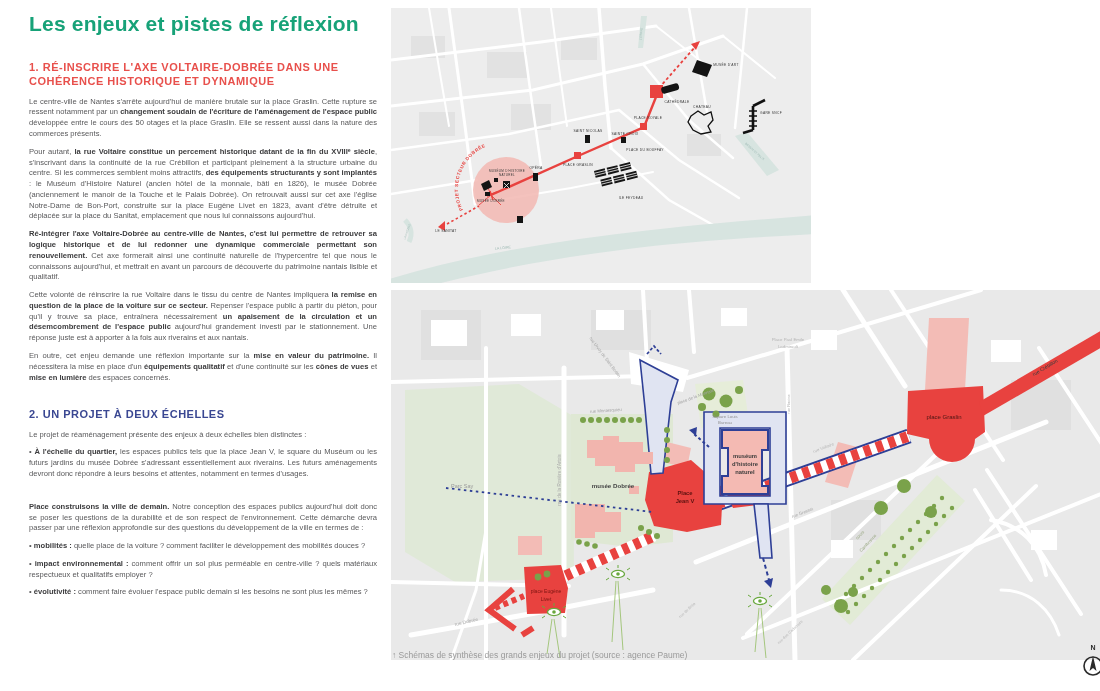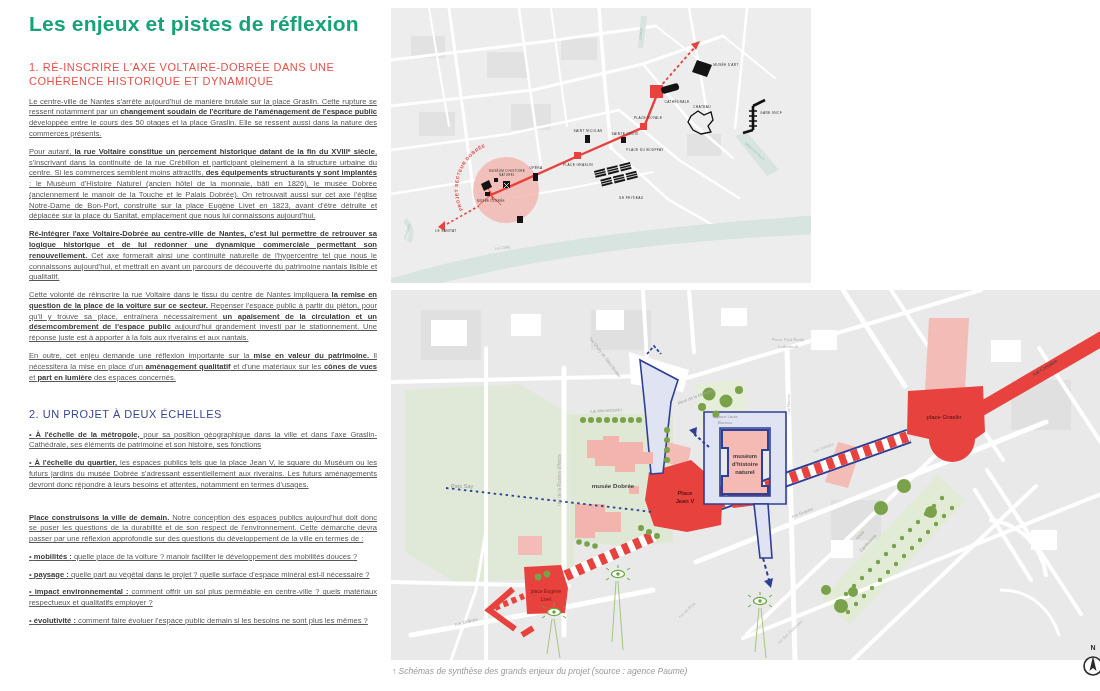--- a/index.html
+++ b/index.html
@@ -1,62 +1,61 @@
 <!DOCTYPE html>
 <html><head>
 <meta charset="utf-8">
 <style>
   html,body{margin:0;padding:0;background:#fff;width:1100px;height:691px;
     font-family:"Liberation Sans",sans-serif;}
   #page{position:relative;width:1100px;height:691px;background:#fff;overflow:hidden;margin-left:11px;}
   
   .col-left{position:absolute;left:18px;top:12px;width:348px;}
   .page-title{font-size:21px;font-weight:bold;color:#17a278;margin:0 0 24px 0;letter-spacing:.2px;}
-  h2{font-size:11px;font-weight:normal;letter-spacing:.5px;line-height:1.3;margin:0 0 8px 0;}
+  h2{font-size:11px;font-weight:bold;letter-spacing:.5px;line-height:1.3;margin:0 0 8px 0;}
   h2.s1{color:#e8504c;}
   h2.s2{color:#3a4792;}
   h2.s3{color:#a2b95f;}
-  .para{font-size:7.6px;line-height:1.42;text-align:justify;color:#58585a;margin:0 0 7px 0;text-decoration:underline;}
+  .para{font-size:7.6px;line-height:1.42;text-align:justify;color:#58585a;margin:0 0 7px 0;}
   .para b{color:#3c3c3e;}
   section.sec2{margin-top:24px;}
   section.sec3{margin-top:22px;}
   
   .map-top{position:absolute;left:380px;top:8px;}
   .map-bottom{position:absolute;left:380px;top:290px;}
   .compass{position:absolute;left:1062px;top:638px;}
-  .caption{position:absolute;left:381px;top:666px;font-size:8.5px;font-style:italic;color:#9a9a9a;}
+  .caption{position:absolute;left:381px;top:650px;font-size:8.5px;color:#9a9a9a;}
   svg text{font-family:"Liberation Sans",sans-serif;}
 </style>
 </head>
 <body>
 
 <div id="page">
 
   <div class="col-left">
     <h1 class="page-title">Les enjeux et pistes de réflexion</h1>
 
     <section class="sec1">
       <h2 class="s1">1. RÉ-INSCRIRE L'AXE VOLTAIRE-DOBRÉE DANS UNE COHÉRENCE HISTORIQUE ET DYNAMIQUE</h2>
       <div class="para"><span>Le centre-ville de Nantes s'arrête aujourd'hui de manière brutale sur la place Graslin. Cette rupture se ressent notamment par un </span><b>changement soudain de l'écriture de l'aménagement de l'espace public</b><span> développée entre le cours des 50 otages et la place Graslin. Elle se ressent aussi dans la nature des commerces présents.</span></div>
       <div class="para"><span>Pour autant, </span><b>la rue Voltaire constitue un percement historique datant de la fin du XVIIIᵉ siècle</b><span>, s'inscrivant dans la continuité de la rue Crébillon et participant pleinement à la structure urbaine du centre. Si les commerces semblent moins attractifs, </span><b>des équipements structurants y sont implantés</b><span> : le Muséum d'Histoire Naturel (ancien hôtel de la monnaie, bâti en 1826), le musée Dobrée (anciennement le manoir de la Touche et le Palais Dobrée). On retrouvait aussi sur cet axe l'église Notre-Dame de Bon-Port, construite sur la place Eugène Livet en 1823, avant d'être détruite et déplacée sur la place du Sanitat, emplacement que nous lui connaissons aujourd'hui.</span></div>
       <div class="para"><b>Ré-intégrer l'axe Voltaire-Dobrée au centre-ville de Nantes, c'est lui permettre de retrouver sa logique historique et de lui redonner une dynamique commerciale permettant son renouvellement.</b><span> Cet axe formerait ainsi une continuité naturelle de l'hypercentre tel que nous le connaissons aujourd'hui, et mettrait en avant un parcours de découverte du patrimoine nantais lisible et qualitatif.</span></div>
       <div class="para"><span>Cette volonté de réinscrire la rue Voltaire dans le tissu du centre de Nantes impliquera </span><b>la remise en question de la place de la voiture sur ce secteur.</b><span> Repenser l'espace public à partir du piéton, pour qu'il y trouve sa place, entraînera nécessairement </span><b>un apaisement de la circulation et un désemcombrement de l'espace public</b><span> aujourd'hui grandement investi par le stationnement. Une réponse juste est à apporter à la fois aux riverains et aux nantais.</span></div>
-      <div class="para"><span>En outre, cet enjeu demande une réflexion importante sur la </span><b>mise en valeur du patrimoine.</b><span> Il nécessitera la mise en place d'un </span><b>aménagement qualitatif</b><span> et d'une matériaux sur les </span><b>cônes de vues</b><span> et </span><b>part en lumière</b><span> des espaces concernés.</span></div>
+      <div class="para"><span>En outre, cet enjeu demande une réflexion importante sur la </span><b>mise en valeur du patrimoine.</b><span> Il nécessitera la mise en place d'un </span><b>équipements qualitatif</b><span> et d'une continuité sur les </span><b>cônes de vues</b><span> et </span><b>mise en lumière</b><span> des espaces concernés.</span></div>
     </section>
 
     <section class="sec2">
       <h2 class="s2">2. UN PROJET À DEUX ÉCHELLES</h2>
-      <div class="para"><span>• </span><b>À l'échelle de la métropole,</b><span> pour sa position géographique dans la ville et dans l'axe Graslin-Cathédrale, ses éléments de patrimoine et son histoire, ses fonctions</span></div>
+      <div class="para"><span>Le projet de réaménagement présente des enjeux à deux échelles bien distinctes :</span></div>
       <div class="para"><span>• </span><b>À l'échelle du quartier,</b><span> les espaces publics tels que la place Jean V, le square du Muséum ou les futurs jardins du musée Dobrée s'adressant essentiellement aux riverains. Les futurs aménagements devront donc répondre à leurs besoins et attentes, notamment en termes d'usages.</span></div>
     </section>
 
     <section class="sec3">
       <div class="para"><b>Place construisons la ville de demain.</b><span> Notre conception des espaces publics aujourd'hui doit donc se poser les questions de la durabilité et de son respect de l'environnement. Cette démarche devra passer par une réflexion approfondie sur des questions du développement de la ville en termes de :</span></div>
-      <div class="para"><span>• </span><b>mobilités :</b><span> quelle place de la voiture ? manoir faciliter le développement des mobilités douces ?</span></div>
-      <div class="para"><span>• </span><b>paysage :</b><span> quelle part au végétal dans le projet ? quelle surface d'espace minéral est-il nécessaire ?</span></div>
+      <div class="para"><span>• </span><b>mobilités :</b><span> quelle place de la voiture ? comment faciliter le développement des mobilités douces ?</span></div>
       <div class="para"><span>• </span><b>impact environnemental :</b><span> comment offrir un sol plus perméable en centre-ville ? quels matériaux respectueux et qualitatifs employer ?</span></div>
       <div class="para"><span>• </span><b>évolutivité :</b><span> comment faire évoluer l'espace public demain si les besoins ne sont plus les mêmes ?</span></div>
     </section>
   </div>
 
   <svg class="map-top" width="420" height="275" viewBox="0 0 420 275">
     <rect x="0" y="0" width="420" height="275" fill="#ededed"></rect>
 
     <g fill="#e2e2e2">
       <rect x="20" y="28" width="34" height="22"></rect>

